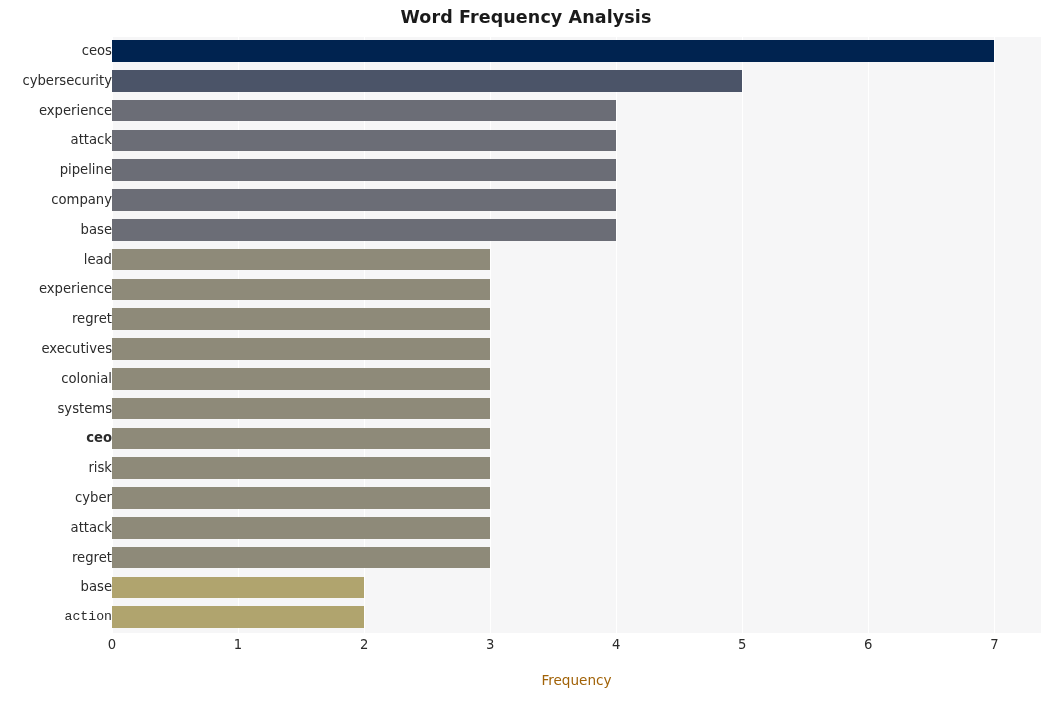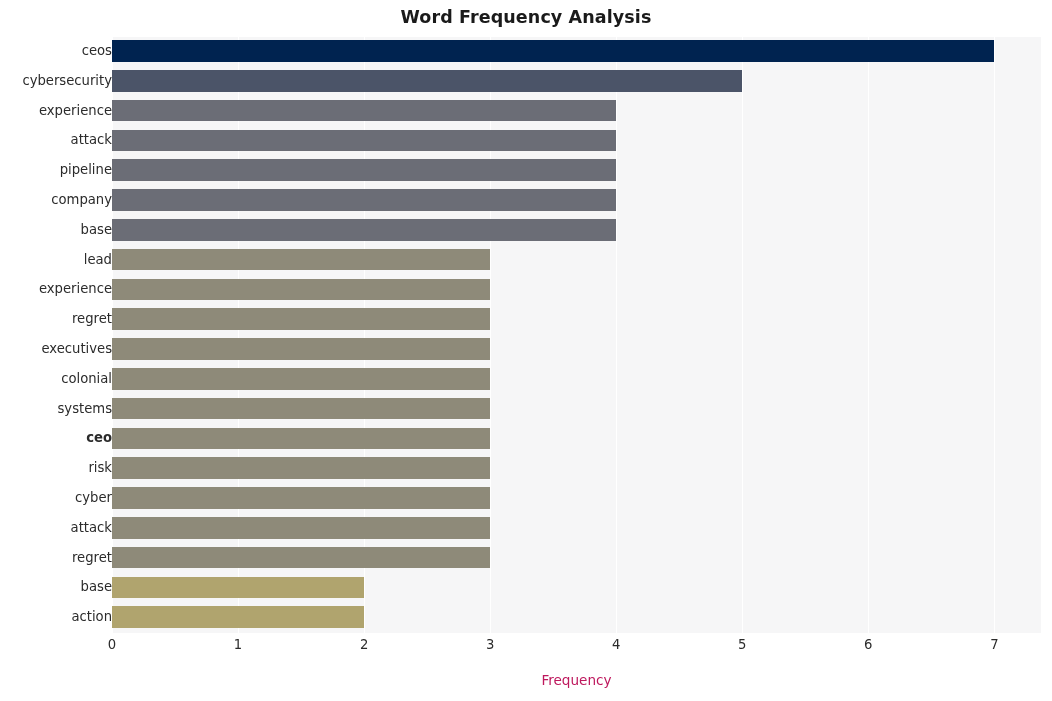--- a/index.html
+++ b/index.html
@@ -105,21 +105,21 @@
     color: #2b2b2b;
   }
 
   #xaxis-title {
     position: absolute;
     left: 112px;
     top: 672px;
     width: 929px;
     text-align: center;
     font-size: 13.6px;
-    color: #be185d;
+    color: #a16207;
   }
 </style>
 </head>
 <body>
 
 <div id="figure">
 
   <div id="chart-title">Word Frequency Analysis</div>
 
   <div id="plot-area">
@@ -210,21 +210,21 @@
       <div class="ytick-label" style="top: 268.2px;">regret</div>
       <div class="ytick-label" style="top: 298px;">executives</div>
       <div class="ytick-label" style="top: 327.8px;">colonial</div>
       <div class="ytick-label" style="top: 357.6px;">systems</div>
       <div class="ytick-label" style="top: 387.4px; font-weight: bold;">ceo</div>
       <div class="ytick-label" style="top: 417.2px;">risk</div>
       <div class="ytick-label" style="top: 447px; margin-left: 36px;">cyber</div>
       <div class="ytick-label" style="top: 476.8px;">attack</div>
       <div class="ytick-label" style="top: 506.6px;">regret</div>
       <div class="ytick-label" style="top: 536.4px;">base</div>
-      <div class="ytick-label" style="top: 566.2px;">action</div>
+      <div class="ytick-label" style="top: 566.2px; font-family: Liberation Mono, monospace;">action</div>
     </div>
 
   <div id="xticks-layer">
       <div class="xtick-label" style="left: 0px;">0</div>
       <div class="xtick-label" style="left: 126.052px;">1</div>
       <div class="xtick-label" style="left: 252.103px;">2</div>
       <div class="xtick-label" style="left: 378.155px;">3</div>
       <div class="xtick-label" style="left: 504.206px;">4</div>
       <div class="xtick-label" style="left: 630.258px;">5</div>
       <div class="xtick-label" style="left: 756.309px;">6</div>

